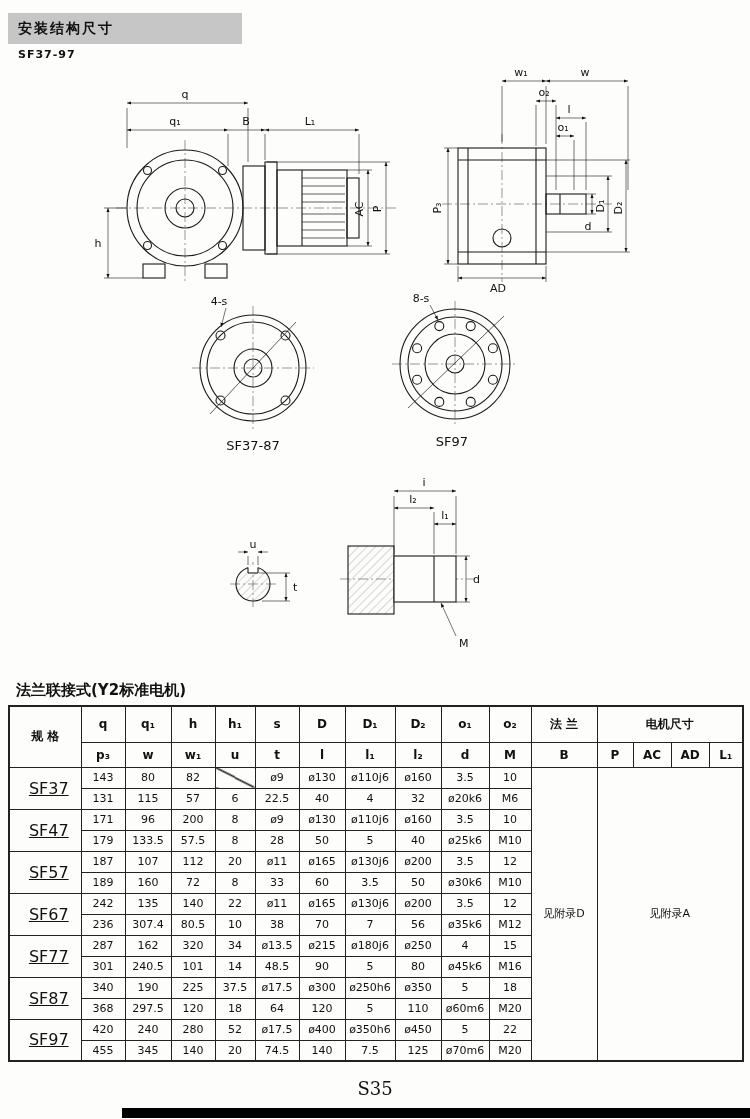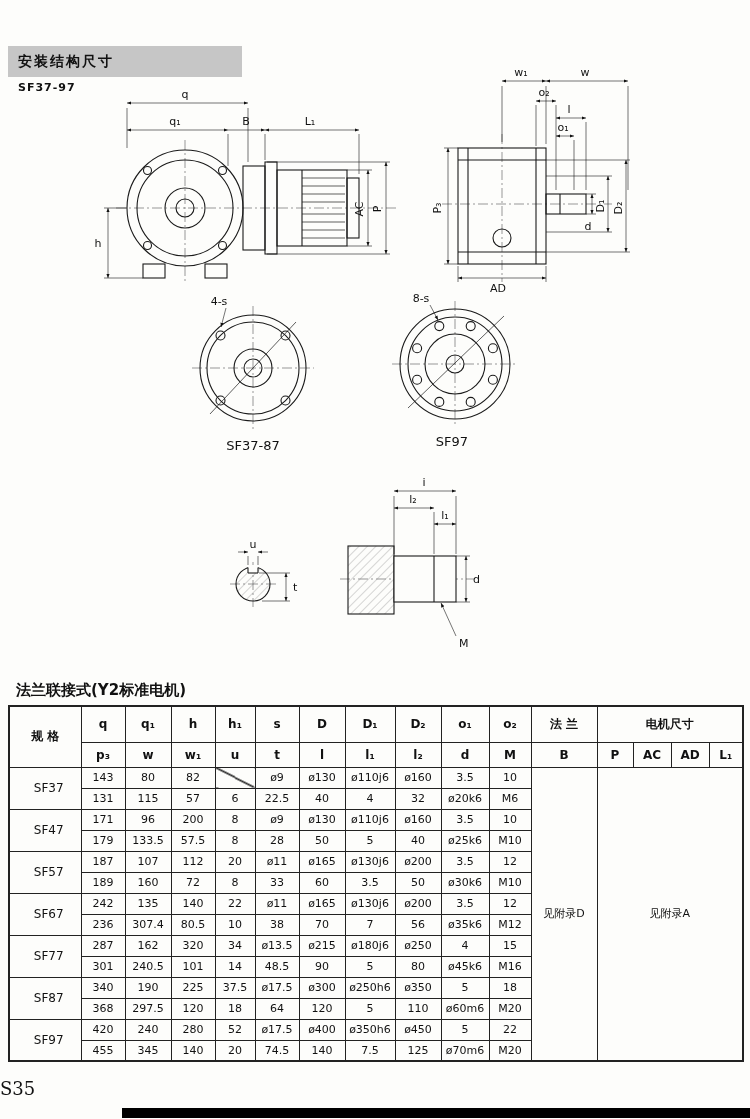--- a/index.html
+++ b/index.html
@@ -1,41 +1,41 @@
 <!DOCTYPE html>
 <html><head>
 <meta charset="utf-8">
 <style>
   * { margin:0; padding:0; box-sizing:border-box; }
   html,body { background:#e9e9e9; }
   body { font-family:"DejaVu Sans","Liberation Sans",sans-serif; color:#111; }
   .page { position:relative; width:750px; height:1119px; margin:0 auto; background:#fdfdfb; overflow:hidden; }
 
   .header-block { position:absolute; left:8px; top:13px; width:234px; }
-  .header-gray { background:#c6c6c6; font-weight:bold; font-size:14px; letter-spacing:2px; padding:7px 10px 6px;margin-top:33px; }
+  .header-gray { background:#c6c6c6; font-weight:bold; font-size:14px; letter-spacing:2px; padding:7px 10px 6px; }
   .header-sub { font-weight:bold; font-size:11px; letter-spacing:1px; padding:4px 10px 0; }
 
   svg.drawings { position:absolute; left:0; top:56px; }
   svg.drawings text { font-family:"DejaVu Sans","Liberation Sans",sans-serif; }
 
   .section-title { position:absolute; left:16px; top:681px; font-weight:bold; font-size:15px; }
 
   table.spec-table { position:absolute; left:8px; top:705px; width:734px;
     border-collapse:collapse; table-layout:fixed; font-size:11px; background:#fdfdfb; }
   .spec-table th, .spec-table td { border:1px solid #222; text-align:center;
     vertical-align:middle; padding:1px; overflow:hidden; white-space:nowrap; }
   .spec-table { border:2px solid #222; }
   .spec-table thead tr.h1 th { height:36px; font-size:12px; font-weight:bold; }
   .spec-table thead tr.h2 th { height:25px; font-size:12px; font-weight:bold; }
   .spec-table tbody td { height:21px; font-weight:normal; }
-  .model-cell { font-weight:bold; font-size:12px; text-align:left; padding-left:8px !important; }
+  .model-cell { font-weight:bold; font-size:16px; text-align:left; padding-left:8px !important;text-decoration:underline; }
   .note-cell { font-weight:bold; font-size:11px; }
   .diag { background:linear-gradient(to top right, transparent 47.5%, #333 47.5%, #333 52.5%, transparent 52.5%); }
 
-  .footer { position:absolute; top:1078px; left:0; width:100%; text-align:left;
+  .footer { position:absolute; top:1078px; left:0; width:100%; text-align:center;
     font-family:"DejaVu Serif","Liberation Serif",serif; font-size:18px; }
   .bottom-bar { position:absolute; left:122px; right:0; bottom:1px; height:10px; background:#000; }
 </style>
 </head>
 <body>
 
 <div class="page">
 
   <div class="header-block">
     <div class="header-gray">安装结构尺寸</div>

